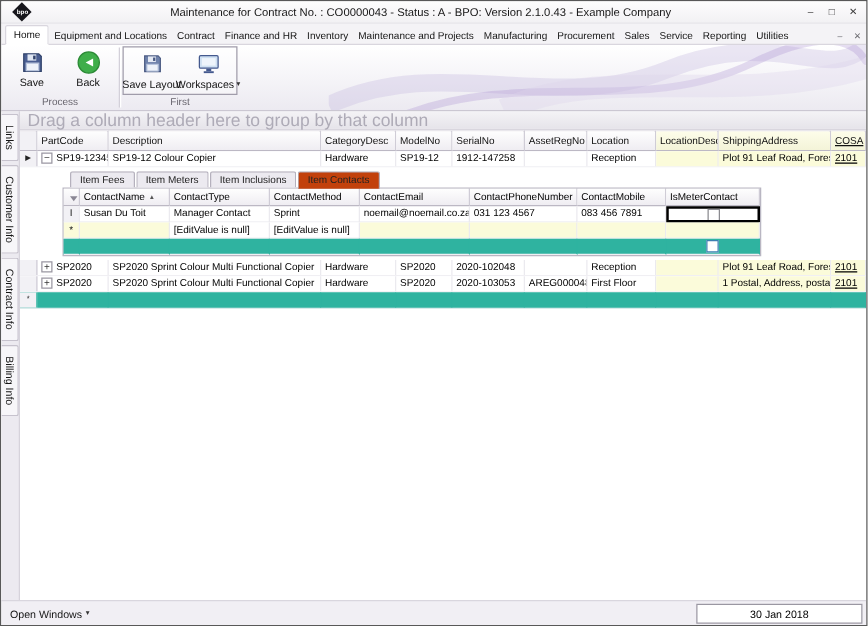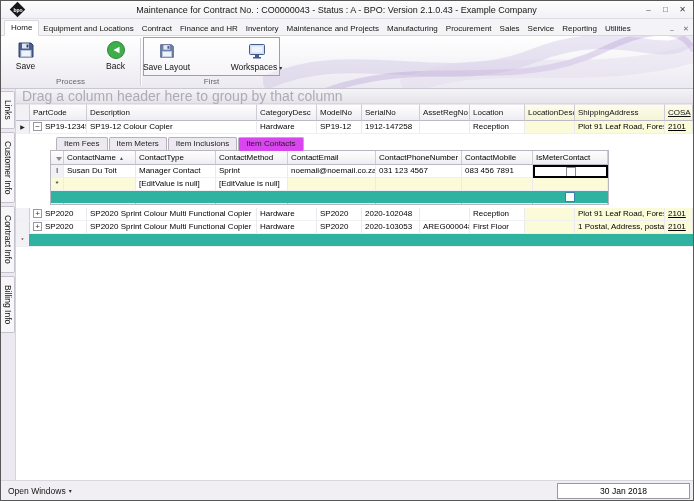--- a/index.html
+++ b/index.html
@@ -59,21 +59,21 @@
   .ribbon-body {
     height: 53px; flex: 0 0 53px;
     background: linear-gradient(#ffffff, #eceaf1);
     border-bottom: 1px solid #cbc7d2;
     display: flex;
     position: relative;
     overflow: hidden;
   }
   .swirl { position: absolute; right: 0; top: 0; height: 53px; width: 430px; pointer-events: none; }
   .rgroup { display: flex; flex-direction: column; position: relative; z-index: 1; padding: 1px 2px 0; }
-  .rgroup .btns { display: flex; flex: 1; align-items: stretch; gap: 45px; }
+  .rgroup .btns { display: flex; flex: 1; align-items: stretch; }
   .rgroup .glabel { text-align: center; font-size: 8px; color: #69666f; padding: 1px 6px 2px; }
   .rgroup-sep { width: 1px; background: #d3d0d9; margin: 2px 0; box-shadow: 1px 0 0 #fff; z-index: 1; }
   .rbtn { width: 45px; display: flex; flex-direction: column; align-items: center; gap: 1px; padding: 3px 1px 1px; border-radius: 2px; }
   .rbtn .blabel { font-size: 8.5px; color: #141414; display: flex; align-items: center; gap: 2px; white-space: nowrap; }
   .icon20 { width: 20px; height: 20px; display: flex; align-items: center; justify-content: center; }
   .format-frame { border: 1px solid #a09caa; display: flex; background: rgba(255,255,255,0.35); }
   .caret { font-size: 6px; color: #333; }
 
   
   .content { flex: 1; display: flex; overflow: hidden; background: #fff; }
@@ -138,21 +138,21 @@
   .grow.tealrow, .grow.tealrow .gc { background: var(--teal); border-right-color: var(--teal); }
 
   
   .detail { padding: 2px 0 3px 34px; background: #fff; }
   .dtabs { display: flex; align-items: flex-end; height: 14px; margin-left: 6px; position: relative; z-index: 2; }
   .dtab {
     padding: 1px 7px 2px; font-size: 8px;
     background: #eceaf0; border: 1px solid #b5b1bd; border-bottom: none;
     border-radius: 2px 2px 0 0; margin-right: 1px; color: #222;
   }
-  .dtab.active { background: #d946ef; margin-bottom: -1px; padding-bottom: 3px; }
+  .dtab.active { background: #c2410c; margin-bottom: -1px; padding-bottom: 3px; }
   .dgrid { width: 559px; border: 1px solid #b9b6c2; background: #fff; }
   .dhead { display: flex; height: 14px; }
   .dhc {
     border-right: 1px solid #cfccd6; border-bottom: 1px solid #bcb8c4;
     background: linear-gradient(#fefefe, #efedf2);
     padding: 2px 3px 0; white-space: nowrap; overflow: hidden; font-size: 8px;
     display: flex; align-items: flex-start;
   }
   .drow { display: flex; height: 13px; line-height: 12px; }
   .dc { padding: 0 3px; border-right: 1px solid #ebeaef; border-bottom: 1px solid #f0eff3; white-space: nowrap; overflow: hidden; font-size: 8px; }

